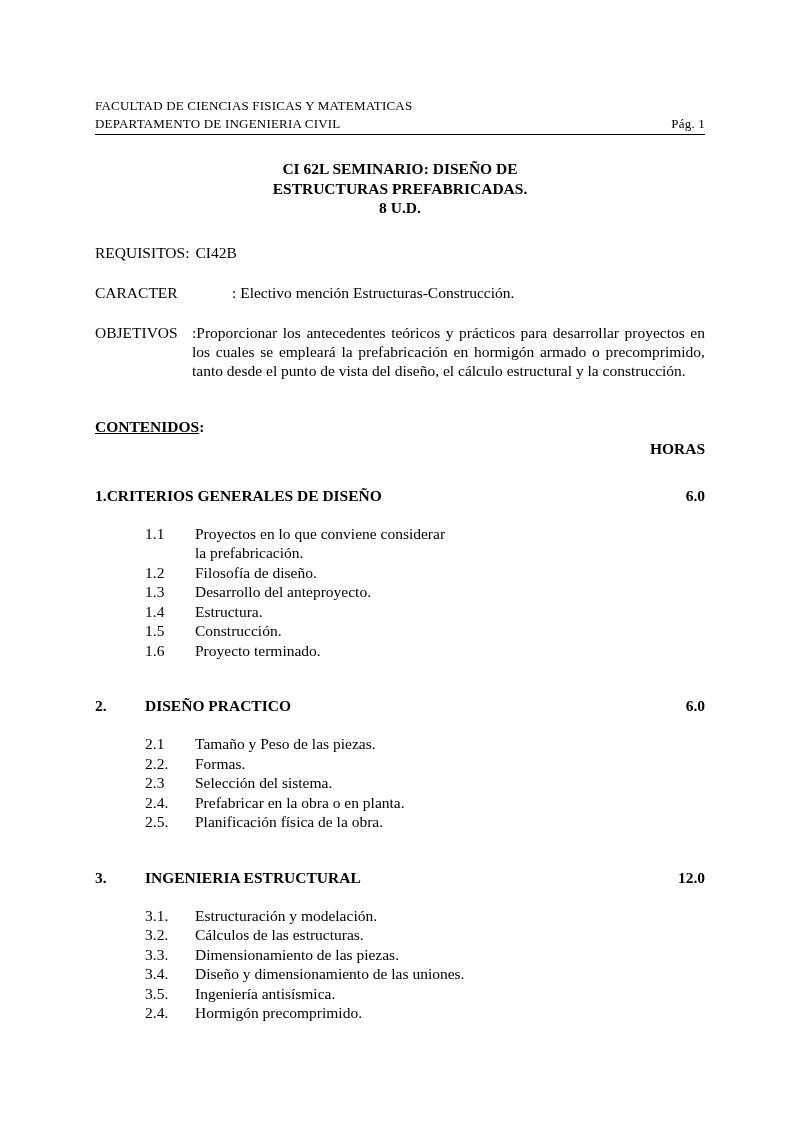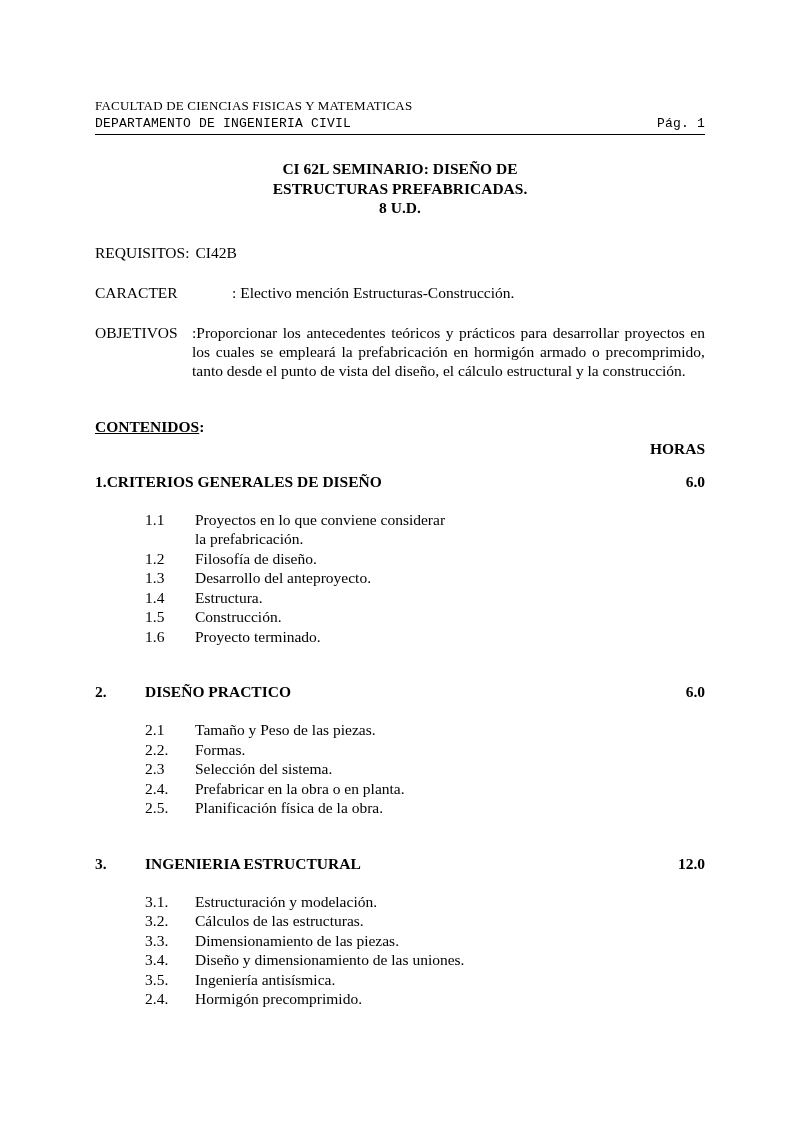--- a/index.html
+++ b/index.html
@@ -14,21 +14,20 @@
   .doc { padding: 97px 95px 0 95px; }
 
   
   .hdr { font-size: 13px; line-height: 18px; letter-spacing: 0.2px; }
   .hdr-rule {
     display: flex;
     justify-content: space-between;
     align-items: flex-end;
     border-bottom: 1.2px solid #000;
     padding-bottom: 1px;
-    font-family: Liberation Mono, monospace;
   }
 
   
   .title {
     margin-top: 24px;
     text-align: center;
     font-weight: bold;
     font-size: 15.5px;
     line-height: 19.5px;
   }
@@ -42,21 +41,21 @@
   .obj { margin-top: 21px; }
   .obj .val { flex: 1; text-align: justify; }
 
   
   .contenidos { margin-top: 38px; font-weight: bold; font-size: 15.5px; }
   .contenidos .u { text-decoration: underline; }
   .horas { margin-top: 4px; text-align: right; font-weight: bold; font-size: 15.5px; }
 
   
   .section { margin-top: 36px; }
-  .section.first { margin-top: 14px; }
+  .section.first { margin-top: 28px; }
   .sec-head {
     display: flex;
     font-weight: bold;
     font-size: 15.5px;
     line-height: 19px;
   }
   .sec-head .num { flex: 0 0 50px; }
   .sec-head .stitle { flex: 1; }
   .sec-head .hours { flex: 0 0 auto; }
   .items { margin-top: 19px; font-size: 15.5px; line-height: 19.5px; }

